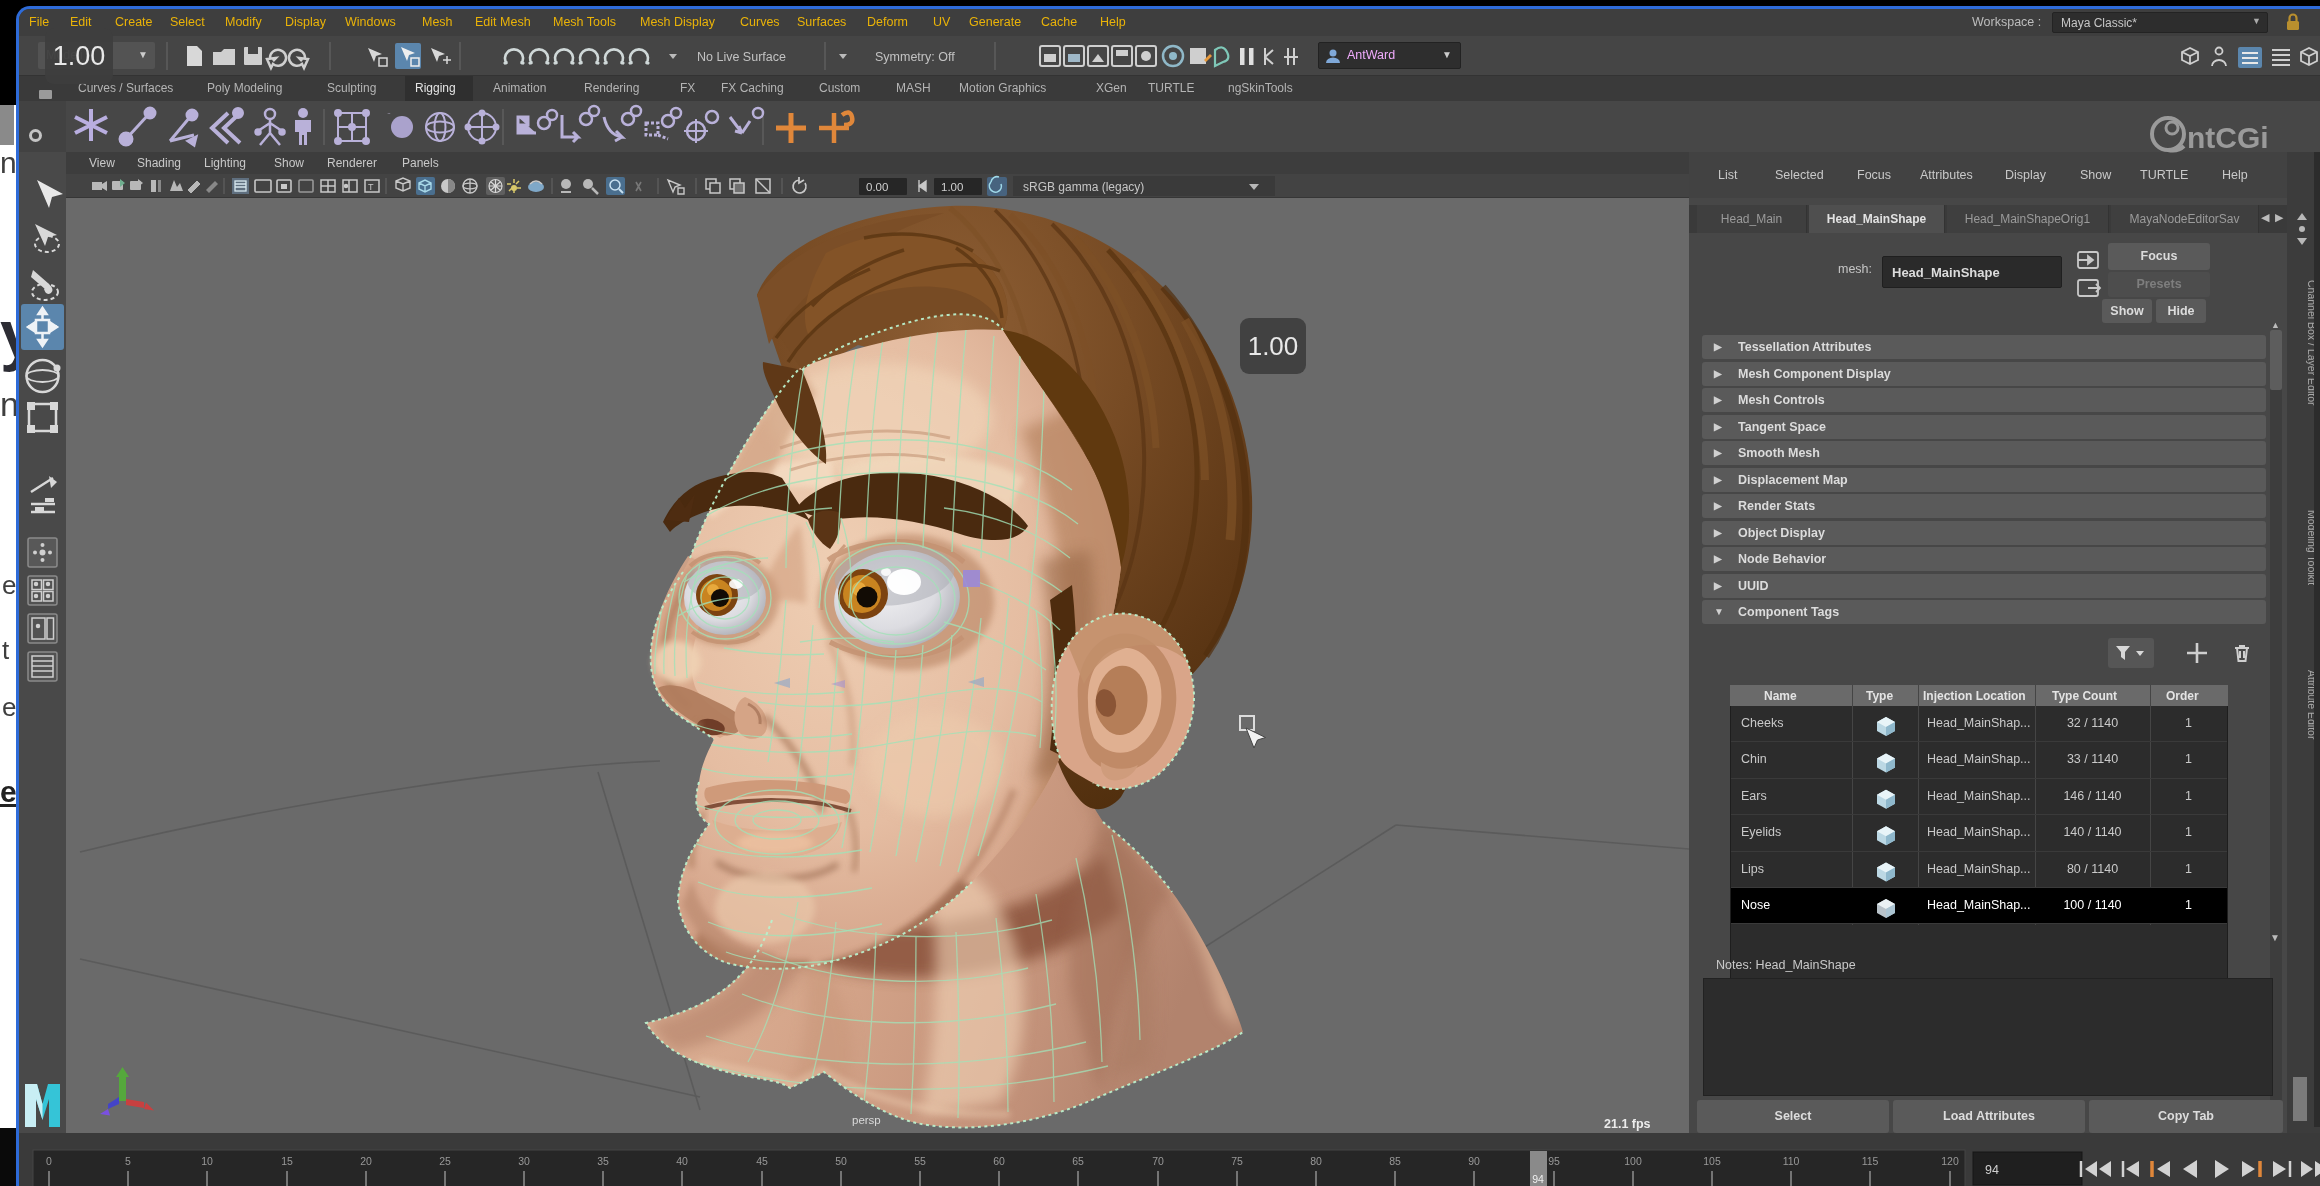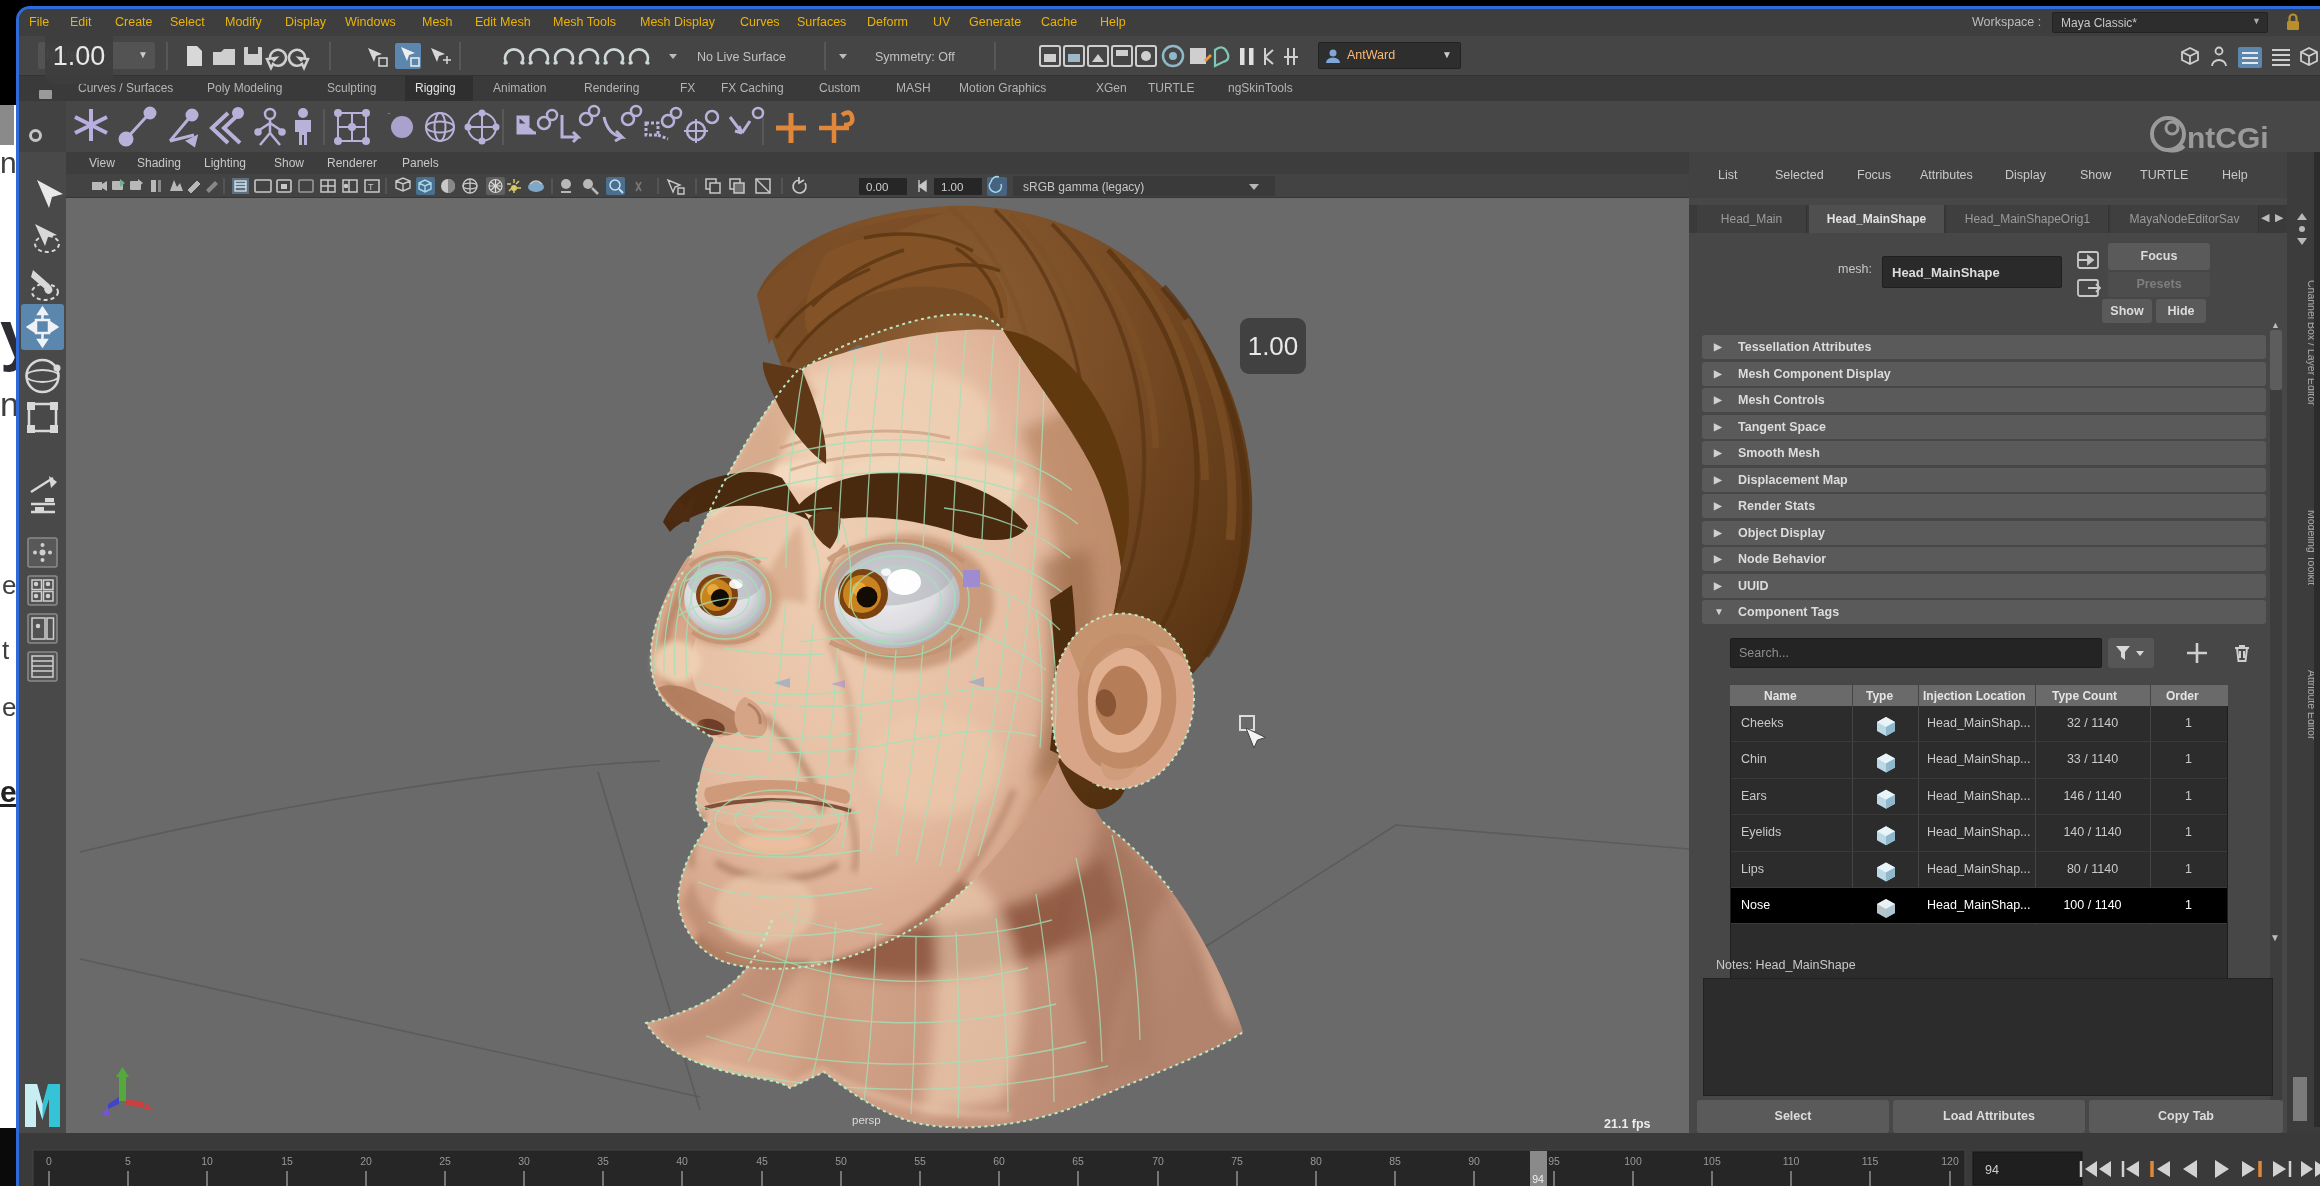--- a/index.html
+++ b/index.html
@@ -147,21 +147,21 @@
               <rect x="1084" y="8" width="4.5" height="17" fill="#e0e0e0"></rect>
           <path d="M1100,8 v17 m0,-8 l8,-7 m-8,7 l8,7" stroke="#d0d0d0" stroke-width="2" fill="none"></path>
           <path d="M1123,8 v17 m6,-17 v17 m-10,-8 h14" stroke="#d0d0d0" stroke-width="2" fill="none"></path>
         </g>
       </svg>
       <div class="abs" style="left:1299px;top:6px;width:143px;height:27px;background:#2e2e2e;border:1px solid #222;border-radius:2px;">
         <svg style="position:absolute;left:5px;top:4px" width="18" height="18" viewBox="0 0 18 18">
               <circle cx="9" cy="6" r="3.5" fill="#7fa8d8"></circle>
               <path d="M2,16 a7 5.5 0 0 1 14 0 z" fill="#7fa8d8"></path>
             </svg>
-        <span style="position:absolute;left:28px;top:5px;font-size:12.5px;color:#fdba74;">AntWard</span>
+        <span style="position:absolute;left:28px;top:5px;font-size:12.5px;color:#f0abfc;">AntWard</span>
         <span style="position:absolute;right:8px;top:6px;font-size:10px;color:#ccc;">▼</span>
       </div>
       <svg class="abs" style="left:2160px;top:8px" width="141" height="26" viewBox="0 0 141 26">
         <g fill="none" stroke="#cfcfcf" stroke-width="1.8">
           <path d="M3,8 l8,-4 8,4 v8 l-8,4 -8,-4 z M3,8 l8,4 8,-4 M11,12 v8"></path>
           <circle cx="40" cy="7" r="3.5"></circle>
               <path d="M33,22 a7 6 0 0 1 14 0"></path>
           <rect x="59" y="3" width="24" height="21" rx="2" fill="#5b86ad" stroke="none"></rect>
               <path d="M63,9 h16 M63,14 h16 M63,19 h16" stroke="#e8e8e8"></path>
           <path d="M93,6 h18 M93,11 h18 M93,16 h18 M93,21 h18"></path>
@@ -739,23 +739,20 @@
       <div class="sect" style="top:342px;"><span class="tri">▶</span>Render Stats</div>
       <div class="sect" style="top:368.5px;"><span class="tri">▶</span>Object Display</div>
       <div class="sect" style="top:395px;"><span class="tri">▶</span>Node Behavior</div>
       <div class="sect" style="top:421.5px;"><span class="tri">▶</span>UUID</div>
       <div class="sect" style="top:448px;"><span class="tri">▼</span>Component Tags</div>
 
       <div class="abs" style="left:581px;top:178px;width:12px;height:790px;background:#3d3d3d;border-radius:2px;"></div>
       <div class="abs" style="left:581px;top:178px;width:12px;height:60px;background:#5d5d5d;border-radius:2px;"></div>
       <span class="abs" style="left:582px;top:168px;font-size:9px;color:#bbb;">▲</span>
 
-      <div class="abs" style="left:41px;top:486px;width:372px;height:30px;background:#242424;border:1px solid #1b1b1b;border-radius:2px;">
-        <span style="position:absolute;left:8px;top:7px;font-size:12.5px;color:#8e8e8e;">Search...</span>
-      </div>
       <div class="abs" style="left:419px;top:486px;width:46px;height:30px;background:#565656;border-radius:3px;">
         <svg width="46" height="30" viewBox="0 0 46 30">
               <path d="M8,8 h14 l-5,6 v8 l-4,-3 v-5 z" fill="#d8d8d8"></path>
               <path d="M28,13 l4,5 4,-5 z" fill="#d8d8d8"></path>
             </svg>
       </div>
       <svg class="abs" style="left:495px;top:488px" width="26" height="26" viewBox="0 0 26 26">
             <path d="M13,3 v20 M3,13 h20" stroke="#cfcfcf" stroke-width="2.6"></path>
           </svg>
       <svg class="abs" style="left:540px;top:488px" width="26" height="26" viewBox="0 0 26 26">

